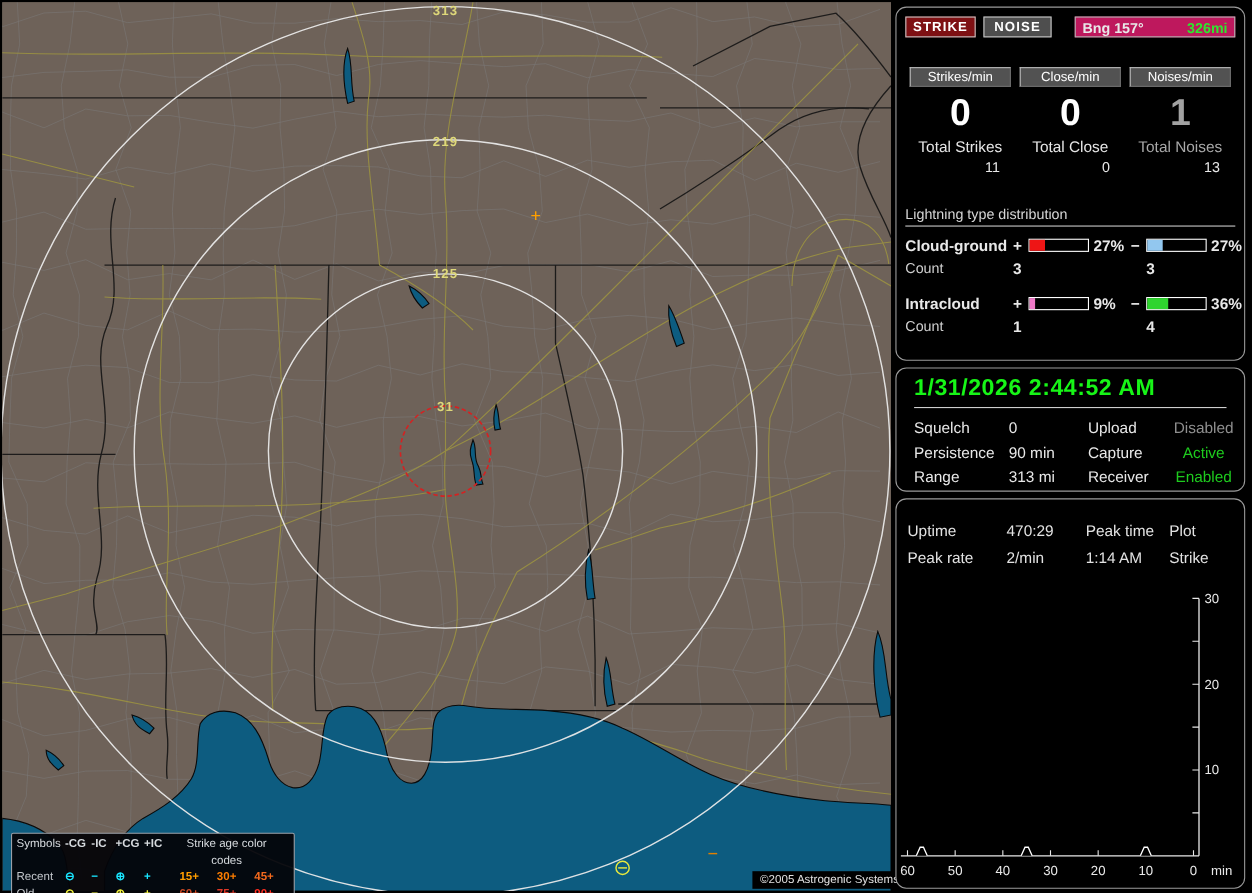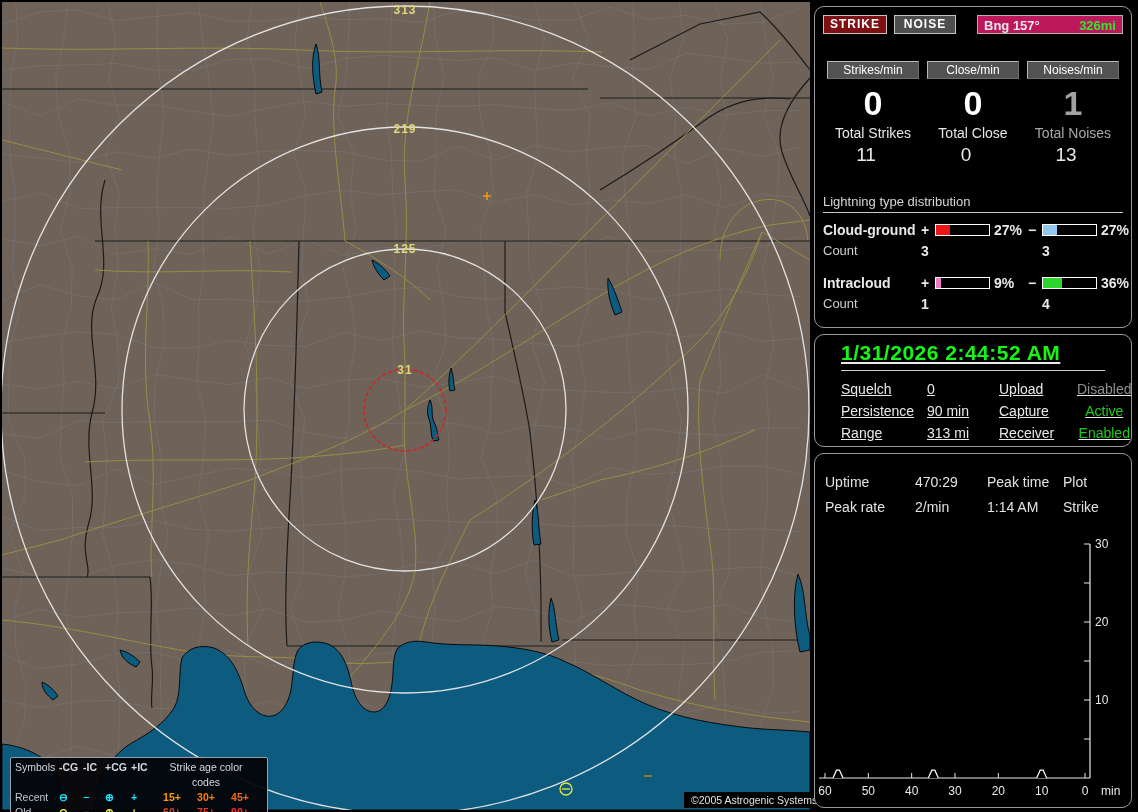--- a/index.html
+++ b/index.html
@@ -17,38 +17,38 @@
   #legend .sym{text-align:left;font-weight:bold;}
   #legend .age{text-align:center;font-weight:bold;}
   #legend .span3{grid-column:span 3;text-align:center;}
   #copyright{position:absolute;left:682px;top:790px;height:16px;background:#000;
              color:#e2e2e2;font-size:10.5px;line-height:16px;padding:0 7px;white-space:nowrap;}
   
   #sidebar{position:absolute;left:812px;top:0;width:326px;height:812px;color:#e8e8e8;font-size:14px;}
   .panel{position:absolute;left:2px;width:318px;background:#000;border:1px solid #9a9a9a;
          border-radius:10px;box-sizing:border-box;padding:8px;}
   #panel-a{top:6px;height:322px;}
-  #panel-b{top:334px;height:113px;padding:6px 26px;text-decoration:underline;}
+  #panel-b{top:334px;height:113px;padding:6px 16px;}
   #panel-c{top:453px;height:355px;padding:20px 10px;}
   .toprow{display:flex;align-items:center;gap:7px;}
   .btn{font-weight:bold;font-size:12px;color:#fff;text-align:center;cursor:pointer;}
   .btn-strike{width:62px;height:17px;line-height:17px;background:#7e1013;border:1px solid #c4c4c4;letter-spacing:1px;}
   .btn-noise{width:60px;height:17px;line-height:17px;background:#4e4e4e;border:1px solid #c4c4c4;letter-spacing:1px;}
   .bng{margin-left:auto;width:132px;height:17px;background:#be185d;border:1px solid #b3b3b3;
        display:flex;align-items:flex-end;justify-content:space-between;padding:0 6px;font-weight:bold;font-size:13px;}
   .bng .dist{color:#2ee62e;}
   .counters{display:flex;margin-top:27px;}
   .ccol{flex:1;text-align:center;}
   .rate-btn{display:inline-block;min-width:82px;height:16px;line-height:16px;padding:0 4px;background:#525252;
             border:1px solid;border-color:#b9b9b9 #6e6e6e #6e6e6e #b9b9b9;color:#fff;font-size:12px;cursor:pointer;}
   .big{font-size:34px;font-weight:bold;height:46px;line-height:48px;color:#fff;}
   .big[data-v="dim"]{color:#a2a2a2;}
   .tlabel{font-size:14px;color:#e6e6e6;}
   .tlabel[data-v="dim"]{color:#a8a8a8;}
-  .tval{font-size:19px;padding-right:14px;margin-top:3px;}
+  .tval{font-size:13px;text-align:right;padding-right:14px;margin-top:3px;}
   .dist-sec{margin-top:28px;}
   .dist-title{font-size:13px;color:#d6d6d6;padding-bottom:3px;border-bottom:1px solid #c9c9c9;}
   .dist-row{margin-top:9px;display:grid;grid-template-columns:98px 14px 55px 38px 14px 55px auto;
             align-items:center;font-weight:bold;font-size:14px;}
   .dist-row .pct{padding-left:4px;}
   .bar{width:55px;height:12px;border:1px solid #fff;background:#000;box-sizing:border-box;}
   .bar i{display:block;height:100%;}
   .count-row{margin-top:5px;display:grid;grid-template-columns:98px 121px auto;font-size:13px;}
   .count-row .cl{color:#cfcfcf;}
   .count-row b{font-size:14px;}

